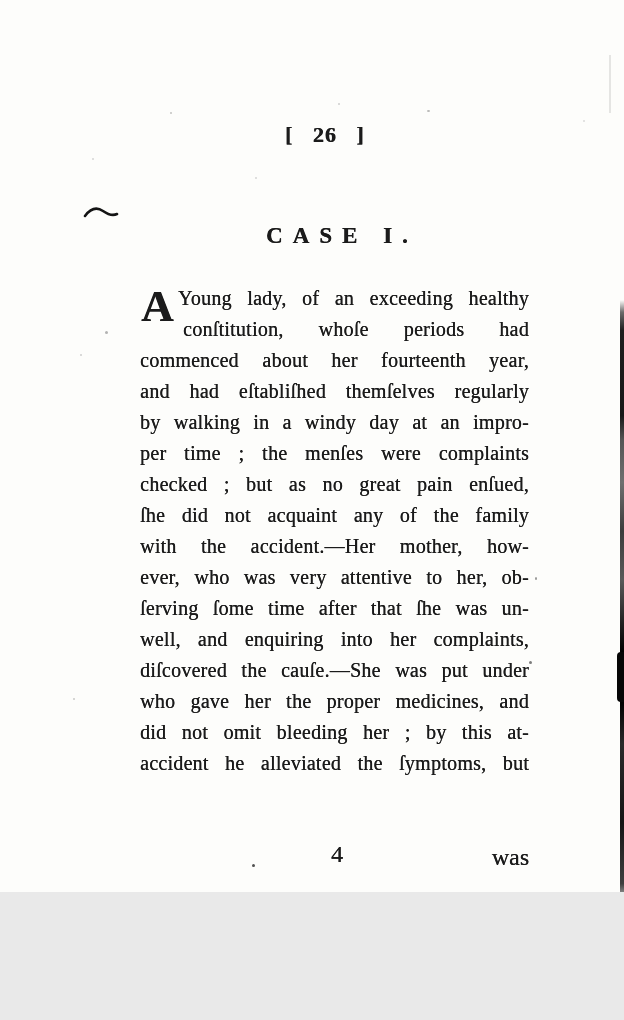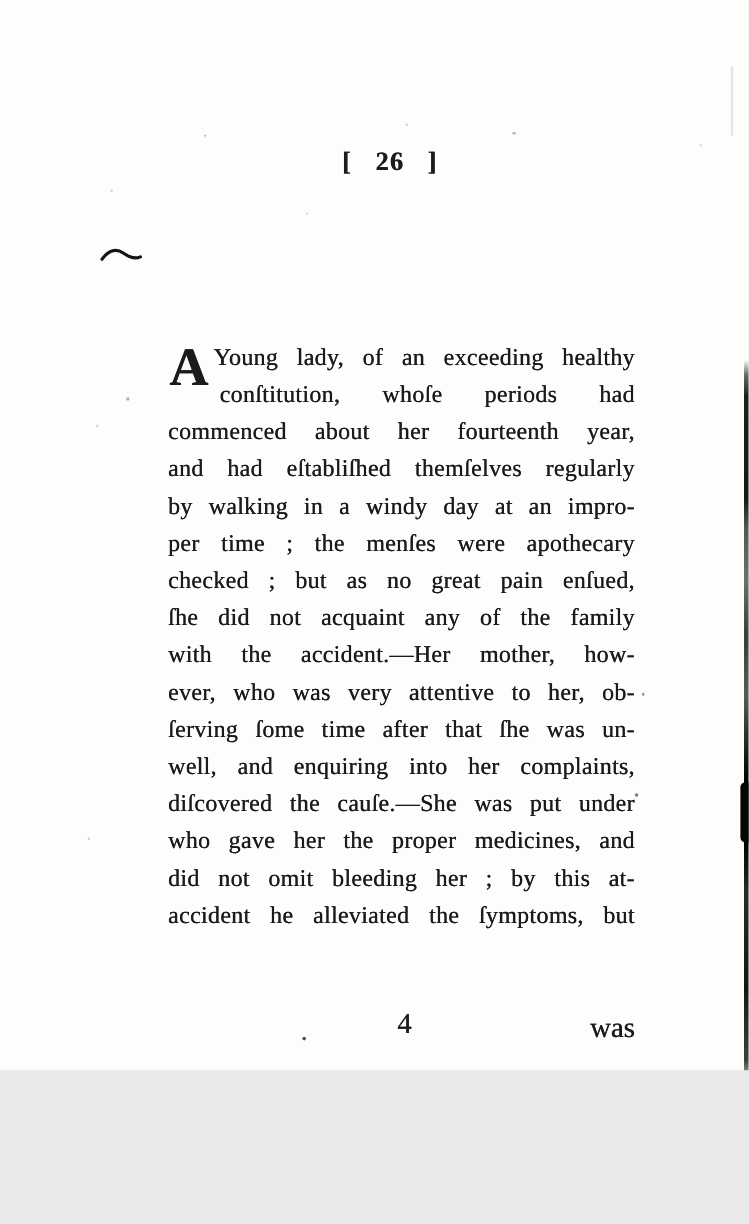--- a/index.html
+++ b/index.html
@@ -53,29 +53,30 @@
   .scan-smudge{position:absolute;right:13px;top:55px;width:2px;height:58px;background:rgba(120,120,120,.18);}
   .speck{position:absolute;border-radius:50%;background:#8a8a8a;}
 </style>
 </head>
 <body>
 
 <div class="page">
 
   <div class="running-head">[ 26 ]</div>
 
+  <h1 class="case-heading">CASE I.</h1>
 
   <div class="body-block">
     <span class="drop-cap">A</span>
     <div class="line indent-a">Young lady, of an exceeding healthy</div>
     <div class="line indent-b">conſtitution, whoſe periods had</div>
     <div class="line">commenced about her fourteenth year,</div>
     <div class="line">and had eſtabliſhed themſelves regularly</div>
     <div class="line">by walking in a windy day at an impro-</div>
-    <div class="line">per time ; the menſes were apothecary</div>
+    <div class="line">per time ; the menſes were complaints</div>
     <div class="line">checked ; but as no great pain enſued,</div>
     <div class="line">ſhe did not acquaint any of the family</div>
     <div class="line">with the accident.—Her mother, how-</div>
     <div class="line">ever, who was very attentive to her, ob-</div>
     <div class="line">ſerving ſome time after that ſhe was un-</div>
     <div class="line">well, and enquiring into her complaints,</div>
     <div class="line">diſcovered the cauſe.—She was put under</div>
     <div class="line">who gave her the proper medicines, and</div>
     <div class="line">did not omit bleeding her ; by this at-</div>
     <div class="line">accident he alleviated the ſymptoms, but</div>

